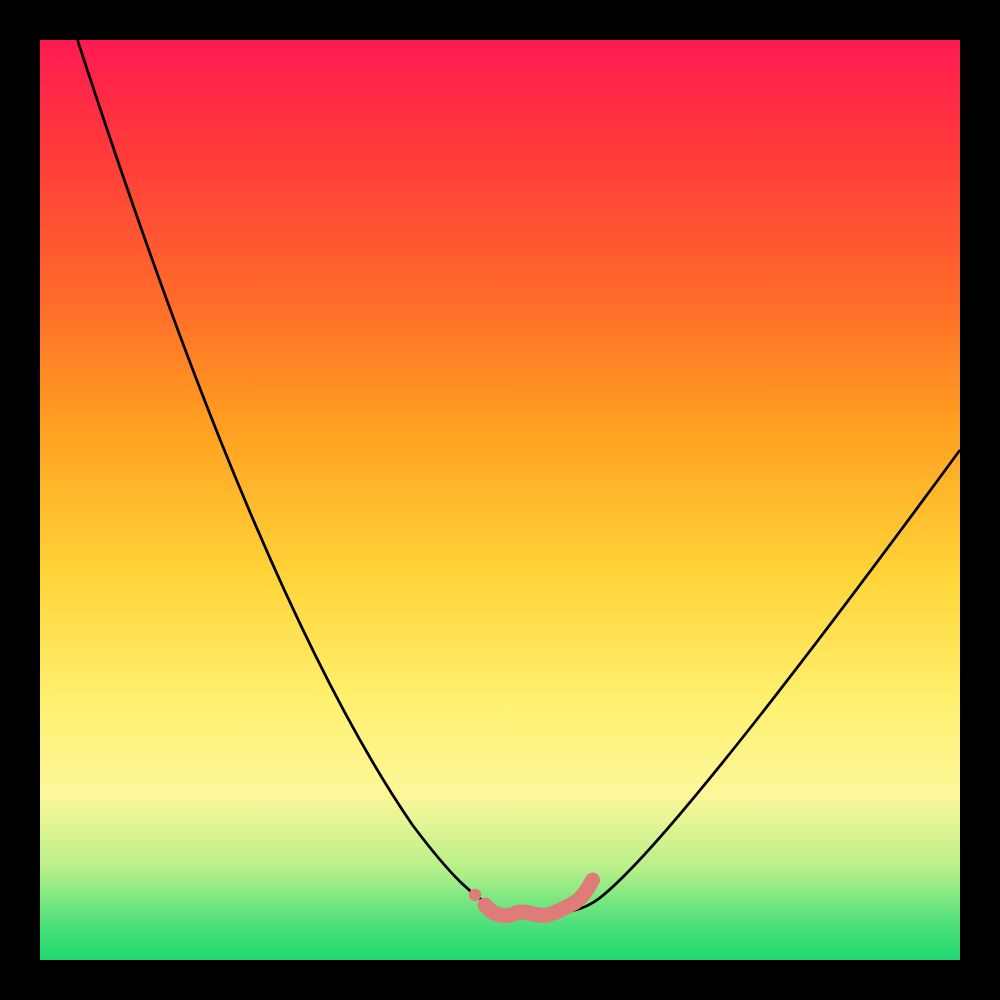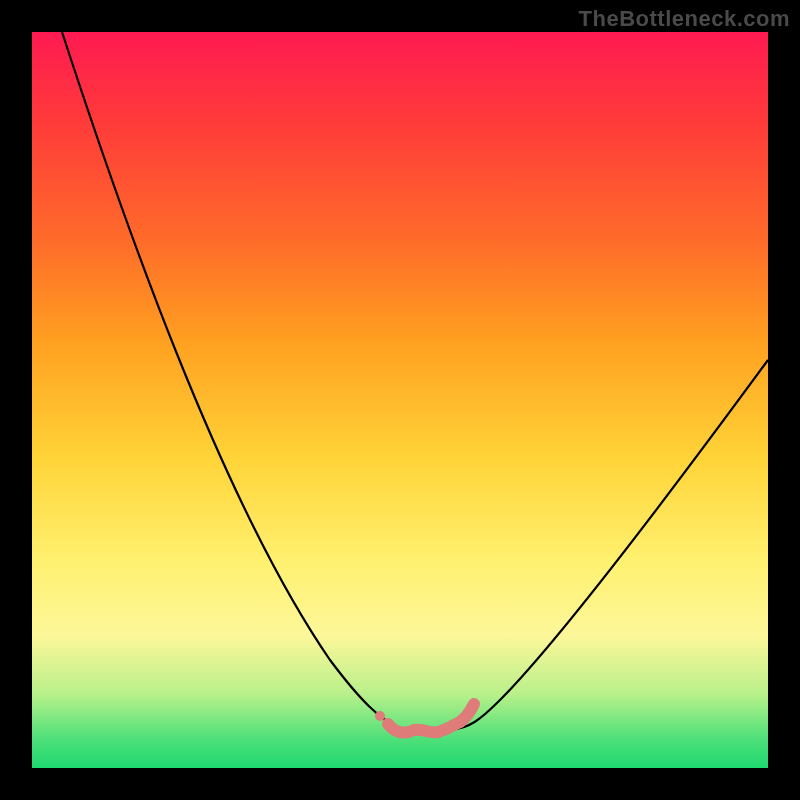--- a/index.html
+++ b/index.html
@@ -74,14 +74,13 @@
 
     <g stroke="#df7b78" stroke-width="12" stroke-linecap="round" fill="none">
       <circle cx="380" cy="716" r="5" fill="#df7b78" stroke="none"></circle>
       <path d="M 388 724 C 396 734, 406 734, 414 730"></path>
       <path d="M 414 730 C 422 728, 430 734, 438 732"></path>
       <path d="M 438 732 C 446 730, 452 726, 460 722"></path>
       <path d="M 460 722 C 466 718, 470 712, 474 704"></path>
     </g>
   </svg>
 
-  <div class="watermark">TheBottleneck.com</div>
 </div>
 
 </body></html>

